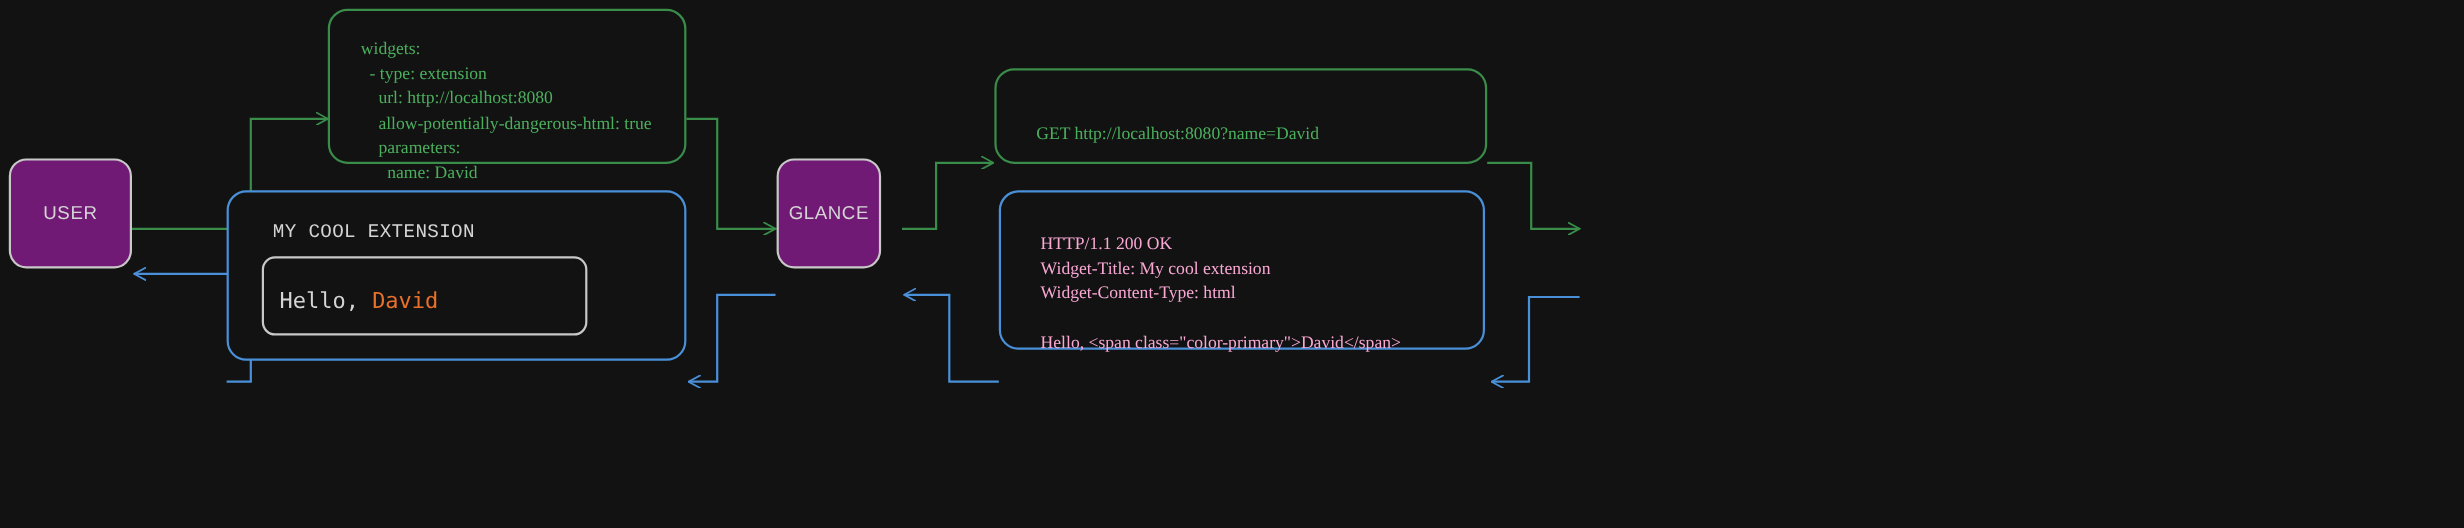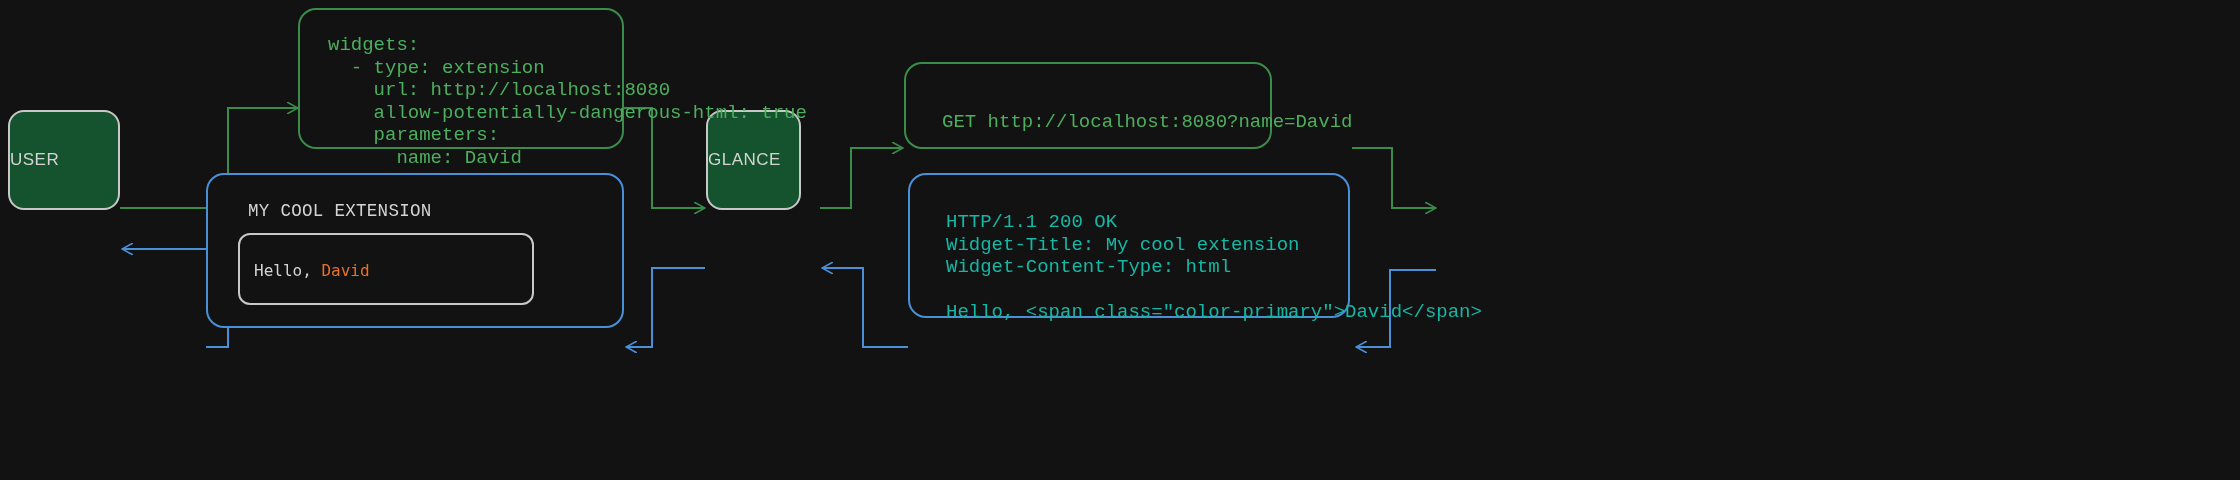--- a/index.html
+++ b/index.html
@@ -20,24 +20,26 @@
     left: 0; top: 0;
     width: 2240px;
     height: 480px;
     pointer-events: none;
   }
   .node {
     position: absolute;
     box-sizing: border-box;
     border: 2px solid #c8c8c8;
     border-radius: 16px;
-    background: #14532d;
+    background: #701a75;
     display: flex;
     align-items: center;
+    justify-content: center;
     z-index: 2;
+    margin-top: 34px;
   }
   .node-label-sans {
     font-family: "Liberation Sans", sans-serif;
     font-size: 17px;
     color: #d4d4d4;
     letter-spacing: 0.5px;
   }
   .node-label-mono {
     font-family: "DejaVu Sans Mono", monospace;
     font-size: 17px;
@@ -48,27 +50,27 @@
     position: absolute;
     box-sizing: border-box;
     border-radius: 18px;
     background: #121212;
     z-index: 2;
   }
   .card.green { border: 2px solid #3a8c4a; }
   .card.blue  { border: 2px solid #4a90d9; }
 
   .code {
-    font-family: Liberation Mono, monospace;
-    font-size: 19px;
+    font-family: Liberation Serif, serif;
+    font-size: 16px;
     line-height: 22.5px;
     white-space: pre;
   }
   .code.green { color: #4caf5e; }
-  .code.blue  { color: #14b8a6; }
+  .code.blue  { color: #f9a8d4; }
 
   #yaml-card .code { position: absolute; left: 28px; top: 24px; }
   #get-card .code  { position: absolute; left: 36px; top: 47px; }
   #resp-card .code { position: absolute; left: 36px; top: 36px; }
 
   .widget-title {
     position: absolute;
     left: 40px;
     top: 26px;
     font-family: Liberation Mono, monospace;
@@ -85,21 +87,21 @@
     box-sizing: border-box;
     border: 2px solid #c8c8c8;
     border-radius: 12px;
     background: #121212;
   }
   .widget-inner-text {
     position: absolute;
     left: 14px;
     top: 26px;
     font-family: "DejaVu Sans Mono", monospace;
-    font-size: 16px;
+    font-size: 20px;
     color: #d4d4d4;
     white-space: pre;
   }
   .accent-name { color: #e8702a; }
 </style>
 </head>
 <body>
 
 <div id="stage">
 
@@ -144,21 +146,21 @@
 
   <div class="card green" id="yaml-card" style="left:298px; top:8px; width:326px; height:141px;">
     <div class="code green">widgets:
   - type: extension
     url: http://localhost:8080
     allow-potentially-dangerous-html: true
     parameters:
       name: David</div>
   </div>
 
-  <div class="card green" id="get-card" style="left:904px; top:62px; width:368px; height:87px;">
+  <div class="card green" id="get-card" style="left:904px; top:62px; width:448px; height:87px;">
     <div class="code green">GET http://localhost:8080?name=David</div>
   </div>
 
   <div class="card blue" id="resp-card" style="left:908px; top:173px; width:442px; height:145px;">
     <div class="code blue">HTTP/1.1 200 OK
 Widget-Title: My cool extension
 Widget-Content-Type: html
 
 Hello, &lt;span class="color-primary"&gt;David&lt;/span&gt;</div>
   </div>

